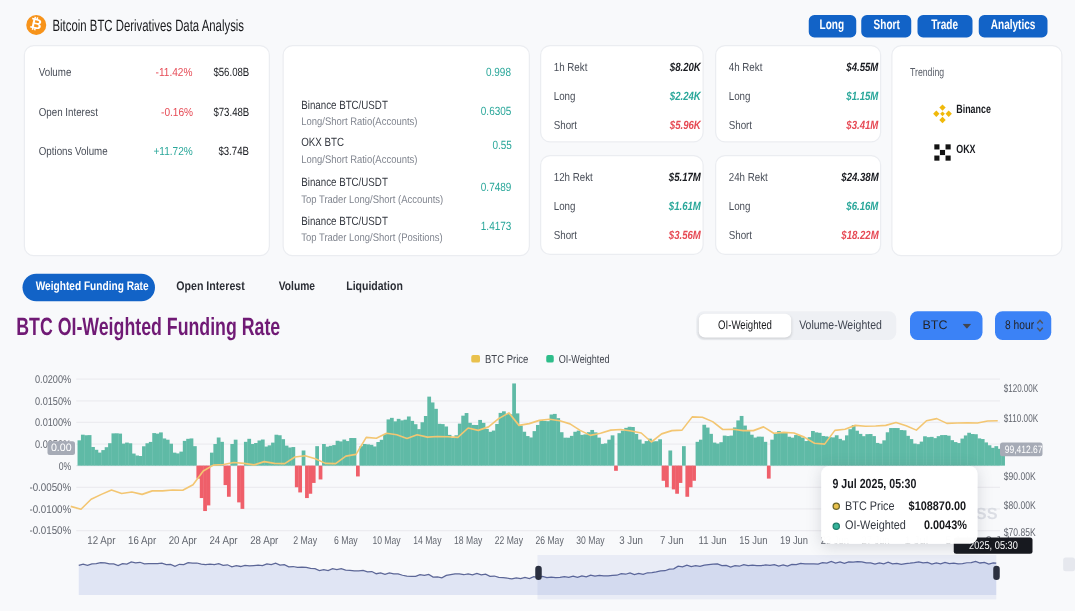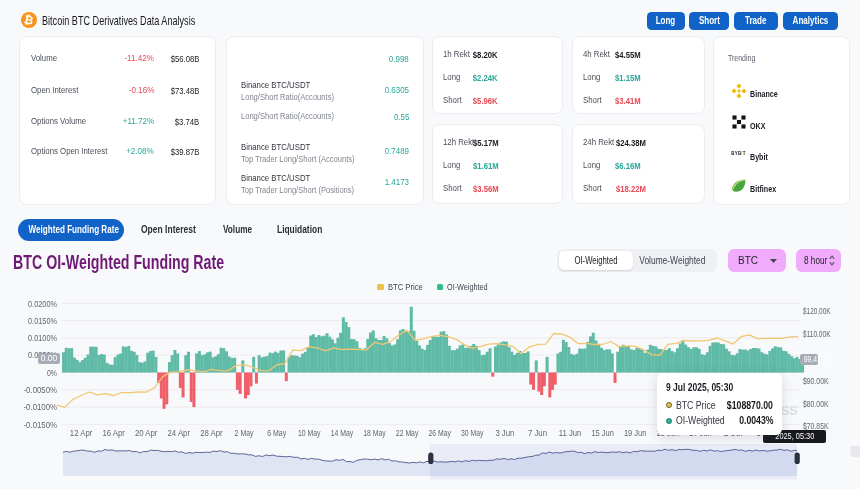--- a/index.html
+++ b/index.html
@@ -15,33 +15,33 @@
 .slab { position:absolute; left:11px; font-size:9.3px; color:#494e58; }
 .spct { position:absolute; right:61px; width:70px; text-align:right; font-size:9.3px; }
 .sval { position:absolute; right:16px; width:70px; text-align:right; font-size:9.5px; color:#191b20; font-weight:500; }
 .red { color:#e64a55; }
 .teal { color:#2aa79a; }
 .lrow { position:absolute; left:14px; right:14px; }
 .lmain { font-size:9.5px; line-height:11px; color:#33373f; }
 .lsub { font-size:8.8px; line-height:10px; margin-top:1.5px; color:#80858f; }
 .lval { position:absolute; right:14px; width:70px; text-align:right; font-size:9.5px; color:#2aa79a; height:12px; }
 .rlab { position:absolute; left:10px; font-size:9.3px; color:#494e58; }
-.rval { position:absolute; right:15px; width:80px; font-size:9.5px; font-weight:600; }
+.rval { position:absolute; right:1px; width:80px; text-align:right; font-size:9.5px; font-weight:600;font-style:italic; }
 .dark { color:#191b20; }
 .tlab { position:absolute; left:14px; top:16px; font-size:9.3px; color:#5a5f69; }
-.trow { position:absolute; left:16px; right:6px; height:17px; display:flex; align-items:flex-end; }
+.trow { position:absolute; left:31px; right:6px; height:17px; display:flex; align-items:flex-start; }
 .ticon { width:17px; height:17px; display:inline-flex; align-items:center; justify-content:center; flex:none; }
 .tname { font-size:9.5px; font-weight:bold; color:#191b20; margin-left:2.5px; }
 .pill { position:absolute; left:18px; top:219px; width:106px; height:22px; background:#1263c7; border-radius:11px; color:#fff; font-size:10px; font-weight:bold; text-align:center; line-height:22px; }
 .tab { position:absolute; top:219px; height:22px; font-size:10px; font-weight:bold; color:#2b2e35; line-height:22px; }
 .h1 { position:absolute; left:13px; top:251px; font-size:20px; font-weight:bold; color:#701a75; }
 .seg { position:absolute; left:557px; top:248.5px; width:160px; height:23px; background:#eef0f4; border-radius:6px; }
 .seg .on { position:absolute; left:2px; top:2px; width:74px; height:19px; background:#fff; border-radius:5px; box-shadow:0 1px 2px rgba(0,0,0,0.12); font-size:10px; color:#17181b; text-align:center; line-height:19px; }
 .seg .off { position:absolute; left:76px; top:2px; right:2px; height:19px; font-size:10px; color:#3f4450; text-align:left; line-height:19px; }
-.dd { position:absolute; top:248.5px; height:23px; background:#f0abfc; border-radius:6px; font-size:10px; color:#23252b; line-height:23px; }
+.dd { position:absolute; top:248.5px; height:23px; background:#3b82f6; border-radius:6px; font-size:10px; color:#23252b; line-height:23px; }
 .legend { position:absolute; top:282.5px; left:377px; font-size:9.3px; color:#41454e; height:9px; display:flex; align-items:center; }
 .lsq { display:inline-block; width:6.5px; height:6.5px; border-radius:1.5px; margin-right:4px; }
 .badge { position:absolute; background:#a6abb6; color:#fff; font-size:8.5px; border-radius:2px; text-align:center; z-index:5; }
 .tooltip { position:absolute; left:657px; top:372.5px; width:125px; height:62px; background:rgba(255,255,255,0.985); border-radius:6px; box-shadow:0 2px 12px rgba(60,64,82,0.18); z-index:10; padding:8px 9px; }
 .tt-title { font-size:10.5px; font-weight:bold; color:#191b20; }
 .tt-row { position:relative; margin-top:7px; font-size:10px; color:#33373f; height:11px; display:flex; align-items:center; }
 .tt-dot { display:inline-block; width:6px; height:6px; border-radius:50%; margin-right:4px; flex:none; }
 .tt-val { position:absolute; right:0; font-weight:bold; color:#17181b; }
 .xbadge { position:absolute; left:763px; top:429.5px; width:63px; height:13px; background:#17191f; border-radius:2px; color:#fff; font-size:9px; line-height:13px; z-index:8; text-align:center; }
 </style></head>
@@ -62,34 +62,30 @@
     <div class="srow" style="top:48px">
       <span class="slab"><span class="cxl" style="--s:0.84">Open Interest</span></span>
       <span class="spct red"><span class="cxr" style="--s:0.87">-0.16%</span></span>
       <span class="sval"><span class="cxr" style="--s:0.81">$73.48B</span></span>
     </div>
     <div class="srow" style="top:79px">
       <span class="slab"><span class="cxl" style="--s:0.84">Options Volume</span></span>
       <span class="spct teal"><span class="cxr" style="--s:0.87">+11.72%</span></span>
       <span class="sval"><span class="cxr" style="--s:0.81">$3.74B</span></span>
     </div>
-    <div class="srow" style="top:109px">
-      <span class="slab"><span class="cxl" style="--s:0.84">Options Open Interest</span></span>
-      <span class="spct teal"><span class="cxr" style="--s:0.87">+2.08%</span></span>
-      <span class="sval"><span class="cxr" style="--s:0.81">$39.87B</span></span>
-    </div>
   </div>
 <div class="card" style="left:226px;top:36px;width:198px;height:169px">
     <span class="lval" style="top:16px"><span class="cxr" style="--s:0.84">0.998</span></span>
     <div class="lrow" style="top:42px">
       <div class="lmain"><span class="cxl" style="--s:0.82">Binance BTC/USDT</span></div>
       <div class="lsub"><span class="cxl" style="--s:0.86">Long/Short Ratio(Accounts)</span></div>
     </div>
     <span class="lval" style="top:46.7px"><span class="cxr" style="--s:0.84">0.6305</span></span>
     <div class="lrow" style="top:72px">
+      <div class="lmain"><span class="cxl" style="--s:0.82">OKX BTC</span></div>
       <div class="lsub"><span class="cxl" style="--s:0.86">Long/Short Ratio(Accounts)</span></div>
     </div>
     <span class="lval" style="top:74px"><span class="cxr" style="--s:0.84">0.55</span></span>
     <div class="lrow" style="top:104.3px">
       <div class="lmain"><span class="cxl" style="--s:0.82">Binance BTC/USDT</span></div>
       <div class="lsub"><span class="cxl" style="--s:0.86">Top Trader Long/Short (Accounts)</span></div>
     </div>
     <span class="lval" style="top:108px"><span class="cxr" style="--s:0.84">0.7489</span></span>
     <div class="lrow" style="top:135.3px">
       <div class="lmain"><span class="cxl" style="--s:0.82">Binance BTC/USDT</span></div>
@@ -175,35 +171,20 @@
           <g fill="#131313">
 <rect x="0.5" y="0.5" width="4.4" height="4.4"></rect>
             <rect x="10.1" y="0.5" width="4.4" height="4.4"></rect>
 <rect x="5.3" y="5.3" width="4.4" height="4.4"></rect>
             <rect x="0.5" y="10.1" width="4.4" height="4.4"></rect>
 <rect x="10.1" y="10.1" width="4.4" height="4.4"></rect>
           </g>
         </svg>
       </span>
       <span class="tname"><span class="cxl" style="--s:0.75">OKX</span></span>
-    </div>
-    <div class="trow" style="top:107.9px">
-      <span class="ticon">
-        <span style="font-size:4.5px;font-weight:bold;color:#15192a;letter-spacing:0.2px">BYB<span style="color:#f7a600">I</span>T</span>
-      </span>
-      <span class="tname"><span class="cxl" style="--s:0.75">Bybit</span></span>
-    </div>
-    <div class="trow" style="top:139.5px">
-      <span class="ticon">
-        <svg width="17" height="17" viewBox="0 0 17 17">
-<path d="M1.9 13.2 C1.9 7.0 6.8 2.7 15.0 2.5 C15.2 2.5 15.2 2.7 15.1 2.8 C9.8 3.8 5.6 6.4 3.8 10.2 C3.1 11.7 2.7 12.9 2.6 13.8 Z" fill="#8fc640"></path>
-<path d="M2.9 14.1 C3.3 11.7 4.6 8.3 8.3 5.8 C11.2 3.9 14.3 3.2 15.2 3.1 C15.35 3.1 15.4 3.2 15.4 3.35 C15.5 7.2 13.9 14.5 6.7 14.8 C5.2 14.85 3.8 14.6 2.9 14.1 Z" fill="#4ba53f"></path>
-        </svg>
-      </span>
-      <span class="tname"><span class="cxl" style="--s:0.75">Bitfinex</span></span>
     </div>
   </div>
 
 <div class="pill"><span class="cxc" style="--s:0.81">Weighted Funding Rate</span></div>
 <div class="tab" style="left:141px"><span class="cxl" style="--s:0.85">Open Interest</span></div>
 <div class="tab" style="left:223px"><span class="cxl" style="--s:0.82">Volume</span></div>
 <div class="tab" style="left:277px"><span class="cxl" style="--s:0.84">Liquidation</span></div>
 <div class="h1"><span class="cxl" style="--s:0.71">BTC OI-Weighted Funding Rate</span></div>
 
 <div class="seg">
@@ -546,21 +527,21 @@
 <polyline points="56.6,405.1 64.8,407.4 72.9,399.4 81.1,395.5 89.2,392.0 97.3,394.8 105.5,393.6 113.7,395.5 121.8,392.7 130.0,392.7 138.1,392.0 146.2,392.2 154.4,387.8 162.6,376.8 170.7,372.1 178.8,371.6 187.0,370.0 195.2,370.7 203.3,371.9 211.4,369.3 219.6,370.7 227.8,370.9 235.9,365.6 244.1,364.6 252.2,367.0 260.4,370.7 268.5,370.9 276.7,364.9 284.8,363.5 293.0,349.9 301.1,350.6 309.2,346.6 317.4,347.8 325.6,350.8 333.7,347.8 341.9,349.7 350.0,349.2 358.2,349.4 366.3,349.9 374.5,342.4 382.6,344.3 390.8,341.5 398.9,334.9 407.1,330.3 415.2,340.3 423.4,338.9 431.5,336.3 439.7,335.4 447.8,336.6 456.0,339.1 464.1,344.3 472.3,348.3 480.4,346.6 488.6,344.1 496.7,343.6 504.9,344.8 513.0,346.4 521.1,353.6 529.3,347.1 537.5,344.5 545.6,344.1 553.8,333.5 561.9,333.8 570.1,337.3 578.2,343.6 586.4,343.4 594.5,344.5 602.7,344.5 610.8,341.5 619.0,346.6 627.1,345.9 635.2,346.4 643.4,349.7 651.6,354.6 659.7,355.3 667.9,344.3 676.0,343.4 684.2,340.3 692.3,341.0 700.5,340.8 708.6,340.3 716.8,338.0 724.9,340.6 733.1,344.1 741.2,336.6 749.4,334.9 757.5,338.7 765.7,338.4 773.8,338.2 782.0,338.4 790.1,336.8 798.2,336.6" fill="none" stroke="#f3c672" stroke-width="1.3" stroke-linejoin="round"></polyline>
 <path d="M63,476 L63.0,452.31 L66.5,451.37 L70.0,452.24 L73.5,451.11 L77.0,450.89 L80.5,450.12 L84.0,450.23 L87.5,451.17 L91.0,451.15 L94.5,452.39 L98.0,450.89 L101.5,451.21 L105.0,449.53 L108.5,450.29 L112.0,449.82 L115.5,451.01 L119.0,450.9 L122.5,450.87 L126.0,450.95 L129.5,450.53 L133.0,451.75 L136.5,451.46 L140.0,452.99 L143.5,451.43 L147.0,451.74 L150.5,450.12 L154.0,450.52 L157.5,450.41 L161.0,451.26 L164.5,451.69 L168.0,451.32 L171.5,451.76 L175.0,450.92 L178.5,452.28 L182.0,451.83 L185.5,453.45 L189.0,452.55 L192.5,453.19 L196.0,452.28 L199.5,452.67 L203.0,452.43 L206.5,452.18 L210.0,452.42 L213.5,451.09 L217.0,451.61 L220.5,450.6 L224.0,452.06 L227.5,451.69 L231.0,453.41 L234.5,453.21 L238.0,453.95 L241.5,453.75 L245.0,453.96 L248.5,454.78 L252.0,454.94 L255.5,456.42 L259.0,455.76 L262.5,456.5 L266.0,454.92 L269.5,455.73 L273.0,455.0 L276.5,456.17 L280.0,456.31 L283.5,456.63 L287.0,456.74 L290.5,456.34 L294.0,457.42 L297.5,457.24 L301.0,458.99 L304.5,458.34 L308.0,459.41 L311.5,458.3 L315.0,459.17 L318.5,459.06 L322.0,460.2 L325.5,460.93 L329.0,461.04 L332.5,461.15 L336.0,459.7 L339.5,460.29 L343.0,459.5 L346.5,461.7 L350.0,461.56 L353.5,462.31 L357.0,460.32 L360.5,459.61 L364.0,459.04 L367.5,459.15 L371.0,459.79 L374.5,459.06 L378.0,459.85 L381.5,458.7 L385.0,459.87 L388.5,459.26 L392.0,461.01 L395.5,460.81 L399.0,461.85 L402.5,462.02 L406.0,462.58 L409.5,463.04 L413.0,462.3 L416.5,462.93 L420.0,461.94 L423.5,462.8 L427.0,461.3 L430.5,462.05 L434.0,461.06 L437.5,462.02 L441.0,461.74 L444.5,462.05 L448.0,461.96 L451.5,461.33 L455.0,461.93 L458.5,460.88 L462.0,461.89 L465.5,460.67 L469.0,461.42 L472.5,460.18 L476.0,460.83 L479.5,460.3 L483.0,460.71 L486.5,460.67 L490.0,460.27 L493.5,460.19 L497.0,458.84 L500.5,459.38 L504.0,458.32 L507.5,459.67 L511.0,458.81 L514.5,459.55 L518.0,458.23 L521.5,458.13 L525.0,457.5 L528.5,456.76 L532.0,456.57 L535.5,455.3 L539.0,455.08 L542.5,452.89 L546.0,453.41 L549.5,452.09 L553.0,453.21 L556.5,452.51 L560.0,453.08 L563.5,452.18 L567.0,451.65 L570.5,451.32 L574.0,451.07 L577.5,452.49 L581.0,452.25 L584.5,453.61 L588.0,452.52 L591.5,452.98 L595.0,451.67 L598.5,452.49 L602.0,452.11 L605.5,452.57 L609.0,452.54 L612.5,451.97 L616.0,452.32 L619.5,451.64 L623.0,452.79 L626.5,451.92 L630.0,452.93 L633.5,451.45 L637.0,451.75 L640.5,450.63 L644.0,451.05 L647.5,451.1 L651.0,451.12 L654.5,451.34 L658.0,450.16 L661.5,450.49 L665.0,449.21 L668.5,450.39 L672.0,449.57 L675.5,450.61 L679.0,449.48 L682.5,449.76 L686.0,449.29 L689.5,449.54 L693.0,450.31 L696.5,450.34 L700.0,451.37 L703.5,450.26 L707.0,451.0 L710.5,449.8 L714.0,451.1 L717.5,450.67 L721.0,451.58 L724.5,450.88 L728.0,450.56 L731.5,450.09 L735.0,449.46 L738.5,450.24 L742.0,449.97 L745.5,451.35 L749.0,450.28 L752.5,451.13 L756.0,450.01 L759.5,450.93 L763.0,450.48 L766.5,451.05 L770.0,450.87 L773.5,450.2 L777.0,450.11 L780.5,449.19 L784.0,450.39 L787.5,449.84 L791.0,451.31 L794.5,450.29 L797,450.5 L797,476 Z" fill="#e0e5f4"></path>
 <path d="M63.0,452.31 L66.5,451.37 L70.0,452.24 L73.5,451.11 L77.0,450.89 L80.5,450.12 L84.0,450.23 L87.5,451.17 L91.0,451.15 L94.5,452.39 L98.0,450.89 L101.5,451.21 L105.0,449.53 L108.5,450.29 L112.0,449.82 L115.5,451.01 L119.0,450.9 L122.5,450.87 L126.0,450.95 L129.5,450.53 L133.0,451.75 L136.5,451.46 L140.0,452.99 L143.5,451.43 L147.0,451.74 L150.5,450.12 L154.0,450.52 L157.5,450.41 L161.0,451.26 L164.5,451.69 L168.0,451.32 L171.5,451.76 L175.0,450.92 L178.5,452.28 L182.0,451.83 L185.5,453.45 L189.0,452.55 L192.5,453.19 L196.0,452.28 L199.5,452.67 L203.0,452.43 L206.5,452.18 L210.0,452.42 L213.5,451.09 L217.0,451.61 L220.5,450.6 L224.0,452.06 L227.5,451.69 L231.0,453.41 L234.5,453.21 L238.0,453.95 L241.5,453.75 L245.0,453.96 L248.5,454.78 L252.0,454.94 L255.5,456.42 L259.0,455.76 L262.5,456.5 L266.0,454.92 L269.5,455.73 L273.0,455.0 L276.5,456.17 L280.0,456.31 L283.5,456.63 L287.0,456.74 L290.5,456.34 L294.0,457.42 L297.5,457.24 L301.0,458.99 L304.5,458.34 L308.0,459.41 L311.5,458.3 L315.0,459.17 L318.5,459.06 L322.0,460.2 L325.5,460.93 L329.0,461.04 L332.5,461.15 L336.0,459.7 L339.5,460.29 L343.0,459.5 L346.5,461.7 L350.0,461.56 L353.5,462.31 L357.0,460.32 L360.5,459.61 L364.0,459.04 L367.5,459.15 L371.0,459.79 L374.5,459.06 L378.0,459.85 L381.5,458.7 L385.0,459.87 L388.5,459.26 L392.0,461.01 L395.5,460.81 L399.0,461.85 L402.5,462.02 L406.0,462.58 L409.5,463.04 L413.0,462.3 L416.5,462.93 L420.0,461.94 L423.5,462.8 L427.0,461.3 L430.5,462.05 L434.0,461.06 L437.5,462.02 L441.0,461.74 L444.5,462.05 L448.0,461.96 L451.5,461.33 L455.0,461.93 L458.5,460.88 L462.0,461.89 L465.5,460.67 L469.0,461.42 L472.5,460.18 L476.0,460.83 L479.5,460.3 L483.0,460.71 L486.5,460.67 L490.0,460.27 L493.5,460.19 L497.0,458.84 L500.5,459.38 L504.0,458.32 L507.5,459.67 L511.0,458.81 L514.5,459.55 L518.0,458.23 L521.5,458.13 L525.0,457.5 L528.5,456.76 L532.0,456.57 L535.5,455.3 L539.0,455.08 L542.5,452.89 L546.0,453.41 L549.5,452.09 L553.0,453.21 L556.5,452.51 L560.0,453.08 L563.5,452.18 L567.0,451.65 L570.5,451.32 L574.0,451.07 L577.5,452.49 L581.0,452.25 L584.5,453.61 L588.0,452.52 L591.5,452.98 L595.0,451.67 L598.5,452.49 L602.0,452.11 L605.5,452.57 L609.0,452.54 L612.5,451.97 L616.0,452.32 L619.5,451.64 L623.0,452.79 L626.5,451.92 L630.0,452.93 L633.5,451.45 L637.0,451.75 L640.5,450.63 L644.0,451.05 L647.5,451.1 L651.0,451.12 L654.5,451.34 L658.0,450.16 L661.5,450.49 L665.0,449.21 L668.5,450.39 L672.0,449.57 L675.5,450.61 L679.0,449.48 L682.5,449.76 L686.0,449.29 L689.5,449.54 L693.0,450.31 L696.5,450.34 L700.0,451.37 L703.5,450.26 L707.0,451.0 L710.5,449.8 L714.0,451.1 L717.5,450.67 L721.0,451.58 L724.5,450.88 L728.0,450.56 L731.5,450.09 L735.0,449.46 L738.5,450.24 L742.0,449.97 L745.5,451.35 L749.0,450.28 L752.5,451.13 L756.0,450.01 L759.5,450.93 L763.0,450.48 L766.5,451.05 L770.0,450.87 L773.5,450.2 L777.0,450.11 L780.5,449.19 L784.0,450.39 L787.5,449.84 L791.0,451.31 L794.5,450.29 L797,450.5" fill="none" stroke="#4d588c" stroke-width="1" opacity="0.9"></path>
 <rect x="430" y="444" width="367" height="35.5" fill="#3b5bc4" opacity="0.08"></rect>
 <rect x="428.2" y="452.5" width="5.2" height="11.5" rx="2.6" fill="#2b3040"></rect>
 <rect x="794.6" y="452.5" width="5.2" height="11.5" rx="2.6" fill="#2b3040"></rect>
 <rect x="850.5" y="446" width="9.5" height="11" rx="2" fill="#e6e8ee"></rect>
 </svg>
 
 <div class="badge" style="left:38px;top:352.5px;width:22px;height:11.5px;line-height:11.5px">0.00</div>
-<div class="badge" style="left:800px;top:353.5px;width:18px;height:11.5px;line-height:11.5px"><span class="cxc" style="--s:0.80">99,412.67</span></div>
+<div class="badge" style="left:800px;top:353.5px;width:34px;height:11.5px;line-height:11.5px"><span class="cxc" style="--s:0.80">99,412.67</span></div>
 <div class="xbadge"><span class="cxc" style="--s:0.82">2025, 05:30</span></div>
 
 <div class="tooltip">
 <div class="tt-title"><span class="cxl" style="--s:0.81">9 Jul 2025, 05:30</span></div>
 <div class="tt-row">
       <span class="tt-dot" style="background:#e9c14d;border:1.5px solid #6b6426"></span>
       <span class="cxl" style="--s:0.87">BTC Price</span>
       <span class="tt-val cxr" style="--s:0.87">$108870.00</span>
     </div>
 <div class="tt-row" style="margin-top:4.5px">

